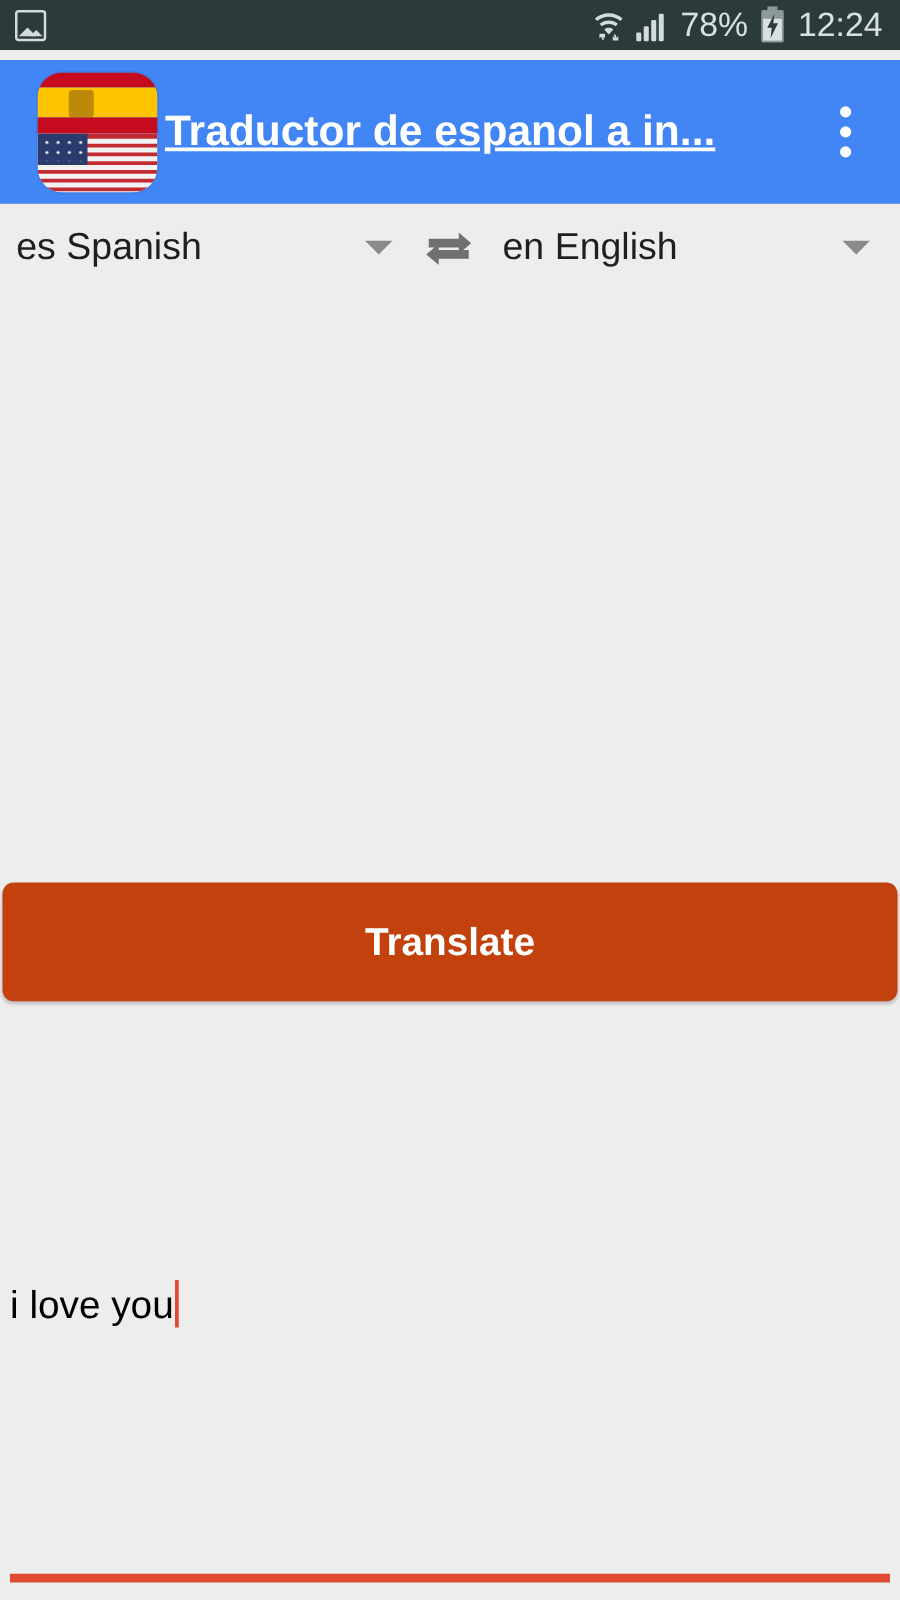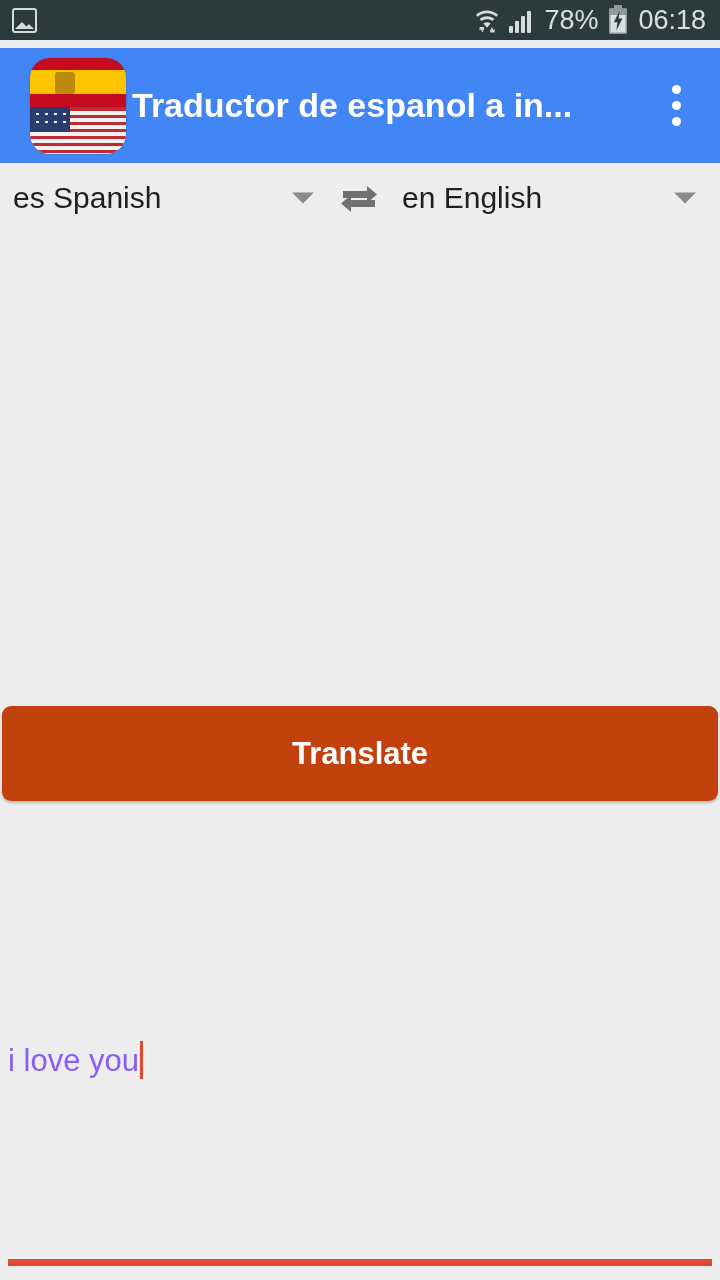--- a/index.html
+++ b/index.html
@@ -130,20 +130,21 @@
       radial-gradient(circle, #fff 1.1px, transparent 1.3px) 0 0 / 9px 8px;
   }
   .appbar-title {
     color: #ffffff;
     font-size: 34px;
     font-weight: bold;
     margin-left: 6px;
     white-space: nowrap;
     overflow: hidden;
     flex: 1 1 auto;
+    text-decoration: underline;
   }
   .overflow-menu {
     width: 52px;
     height: 76px;
     display: flex;
     flex-direction: column;
     align-items: center;
     justify-content: center;
     gap: 7px;
     flex: 0 0 auto;
@@ -242,23 +243,23 @@
   
   .result-field {
     position: absolute;
     top: 812px; left: 0;
     width: 720px;
     height: 462px;
   }
   .result-text {
     position: absolute;
     left: 8px;
-    top: 229px;
+    top: 212px;
     font-size: 31px;
-    color: #8b5cf6;
+    color: #000000;
     line-height: 1;
     display: flex;
     align-items: center;
   }
   .text-cursor {
     display: inline-block;
     width: 3px;
     height: 38px;
     background: #e04a33;
     margin-left: 1px;
@@ -295,21 +296,21 @@
           <i></i>
           <i></i>
       </div>
       <span class="sb-text">78%</span>
       <svg class="battery-icon" viewBox="0 0 22 30">
         <rect x="7" y="0" width="8" height="3" fill="#8e9a9a"></rect>
         <rect x="2" y="3" width="18" height="26" rx="1.5" fill="#8e9a9a"></rect>
         <rect x="3.5" y="10" width="15" height="17.5" fill="#d9e0e0"></rect>
         <path d="M12.6 6 L6.8 17.2 H10.4 L9.4 25.5 L15.4 13.6 H11.6 Z" fill="#2b3b3b"></path>
       </svg>
-      <span class="sb-text">06:18</span>
+      <span class="sb-text">12:24</span>
     </div>
   </div>
 
   <div class="appbar">
     <div class="app-icon">
       <div class="flag-es">
         <div class="band-r1"></div>
         <div class="band-y"></div>
         <div class="crest"></div>
         <div class="band-r2"></div>

